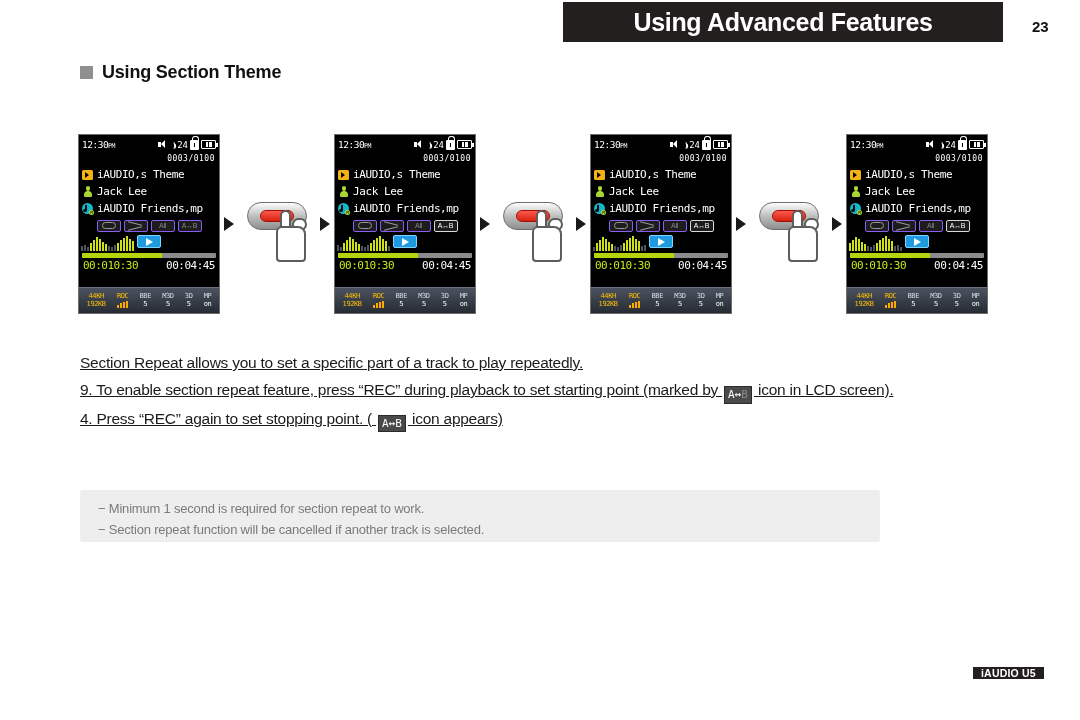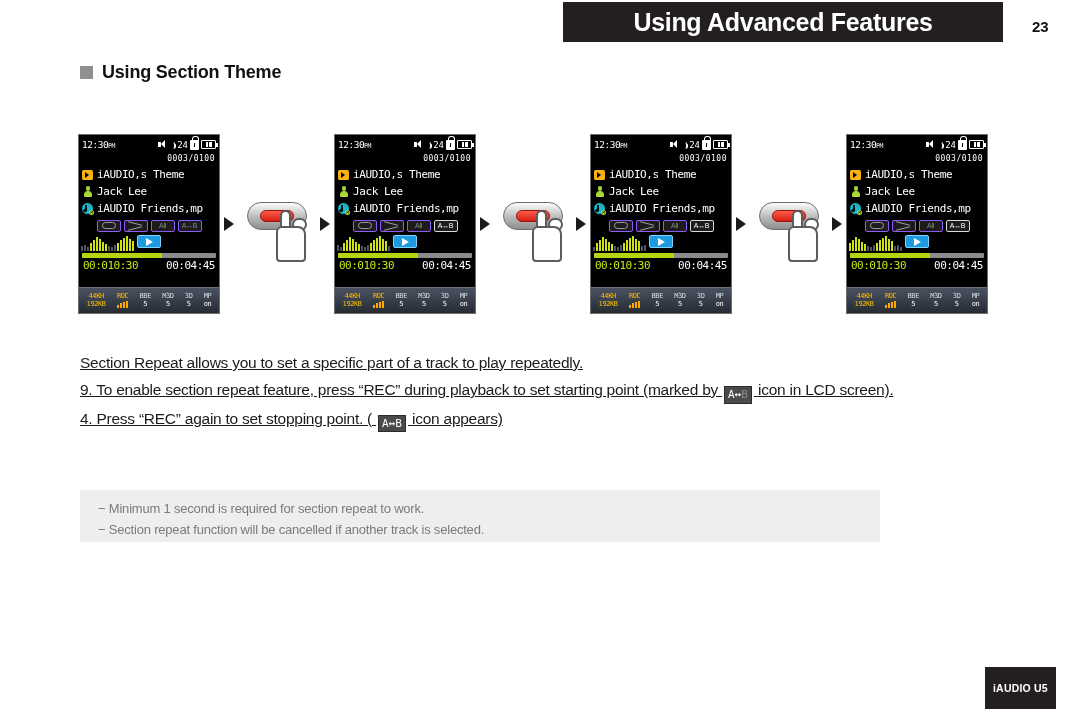--- a/index.html
+++ b/index.html
@@ -266,23 +266,22 @@
     background:#eeeeee; border-radius:3px;
     padding:8px 18px; color:#7b7b7b; font-size:13px; line-height:1.62;
     letter-spacing:-0.2px;
   }
   .note-box div{ white-space:nowrap; }
 
   
   .footer-badge{
     position:absolute; left:973px; top:667px;
     background:#231f1f; color:#fff;
-    font-size:10.5px; font-weight:bold; padding:15px 8px;
+    font-size:10.5px; font-weight:bold; padding:0 8px;
     letter-spacing:0.2px;
-    margin-left:12px;
   }
 </style>
 </head>
 <body>
 
 <div class="header-bar">
   <span class="header-title">Using Advanced Features</span>
 </div>
 <div class="page-number">23</div>
 

